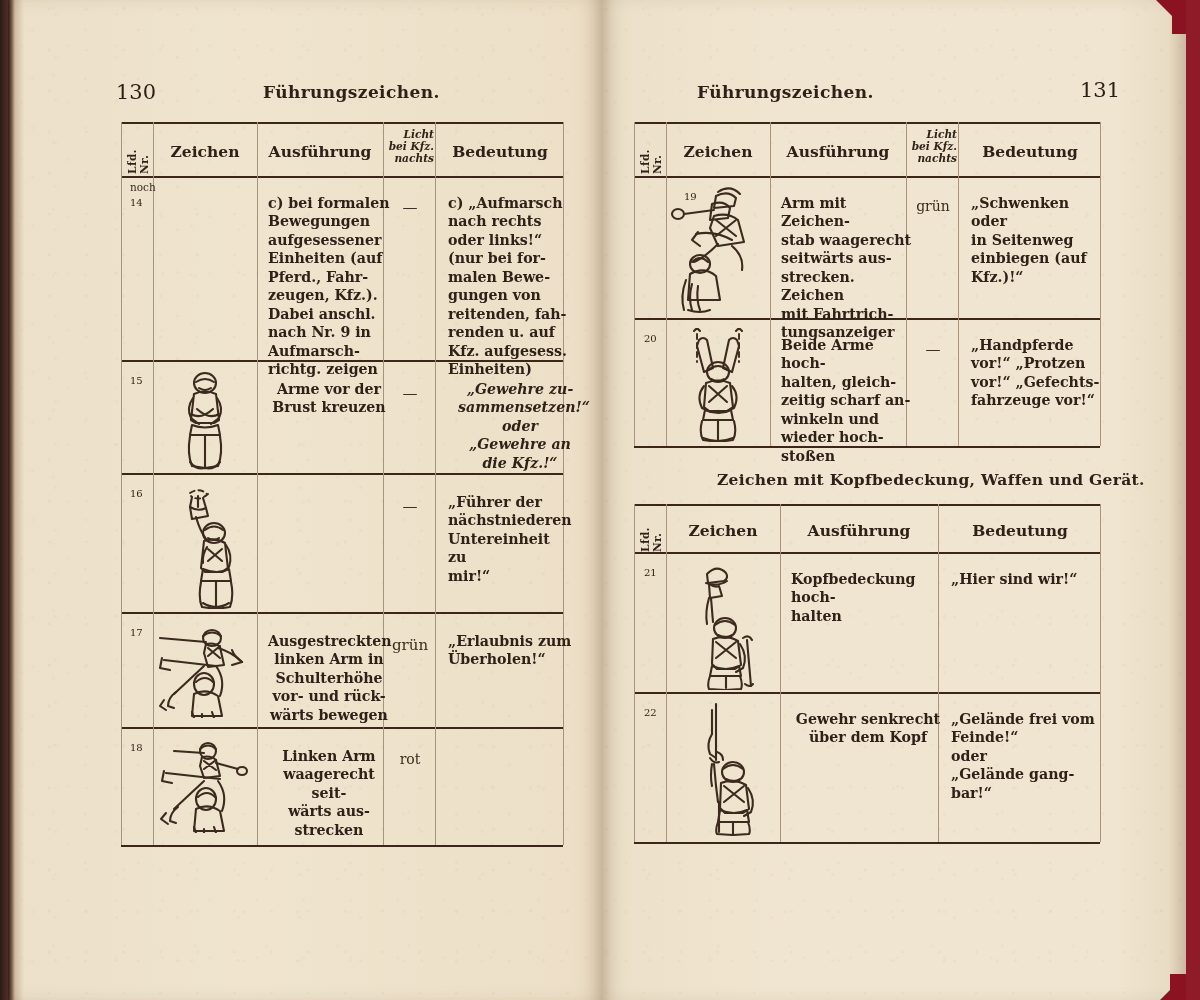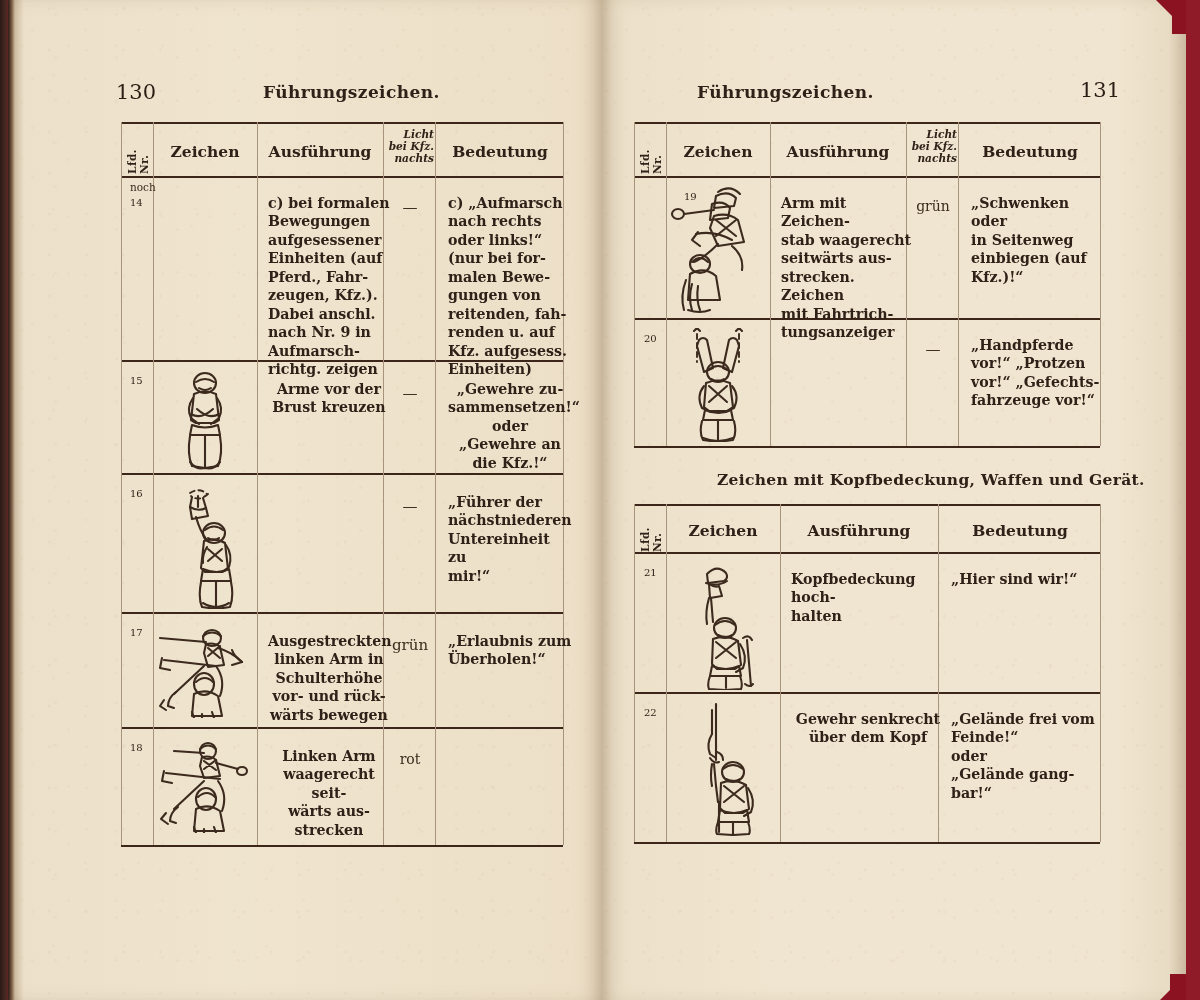--- a/index.html
+++ b/index.html
@@ -146,21 +146,21 @@
         <path d="M45 44 q-10 6 -22 -5"></path>
         <path d="M18 55 q13 5 26 0 l2 10 -30 0 z"></path>
         <path d="M31 65 l0 33"></path>
         <path d="M16 66 q-3 18 2 30 l13 2 13 -2 q5 -12 2 -30"></path>
         <path d="M16 92 q6 8 15 6 9 2 15 -6"></path>
       </svg>
     </div>
     <div class="celltxt c" style="position:absolute;left:250px;top:372px;width:122px;white-space:pre-line;">Arme vor der
 Brust kreuzen</div>
     <div class="dash" style="position:absolute;left:378px;top:374px;width:48px;">—</div>
-    <div class="celltxt c" style="position:absolute;left:430px;top:372px;width:124px;white-space:pre-line;">„Gewehre zu-
+    <div class="celltxt c" style="position:absolute;left:440px;top:372px;width:124px;white-space:pre-line;font-style:italic;">„Gewehre zu-
 sammensetzen!“
 oder
 „Gewehre an
 die Kfz.!“</div>
 
     <div class="cellnum" style="position:absolute;left:114px;top:481px;">16</div>
     <div style="position:absolute;left:146px;top:477px;width:102px;" class="figwrap">
       <svg class="fig" width="66" height="126" viewBox="0 0 66 126">
         <path d="M18 10 q9 -6 17 1" class="dash"></path>
         <path d="M36 11 q-9 8 -17 2" class="dash"></path>
@@ -331,20 +331,26 @@
         <path d="M25 55 q12 -5 24 0 l3 24 -6 4 -18 0 -5 -4 z"></path>
         <path d="M28 58 l18 16 M28 74 l18 -16"></path>
         <path d="M23 58 q-8 10 -2 22 l9 4"></path>
         <path d="M51 58 q8 10 2 22 l-9 4"></path>
         <path d="M24 82 q14 6 26 0 l2 10 -30 0 z"></path>
         <path d="M37 92 l0 20"></path>
         <path d="M21 93 q-3 12 1 19 l15 2 15 -2 q4 -7 1 -19"></path>
         <path d="M22 110 q15 6 30 0"></path>
       </svg>
     </div>
+    <div class="celltxt" style="position:absolute;left:169px;top:328px;width:132px;white-space:pre-line;">Beide Arme hoch-
+halten, gleich-
+zeitig scharf an-
+winkeln und
+wieder hoch-
+stoßen</div>
     <div class="dash" style="position:absolute;left:307px;top:330px;width:48px;">—</div>
     <div class="celltxt" style="position:absolute;left:359px;top:328px;width:138px;white-space:pre-line;">„Handpferde
 vor!“ „Protzen
 vor!“ „Gefechts-
 fahrzeuge vor!“</div>
 
     <div class="sectionhead" style="left:88px;top:470px;">Zeichen mit Kopfbedeckung, Waffen und Gerät.</div>
 
     <div class="hline" style="left:32px;top:504px;width:466px;"></div>
     <div class="hline" style="left:32px;top:552px;width:466px;"></div>

